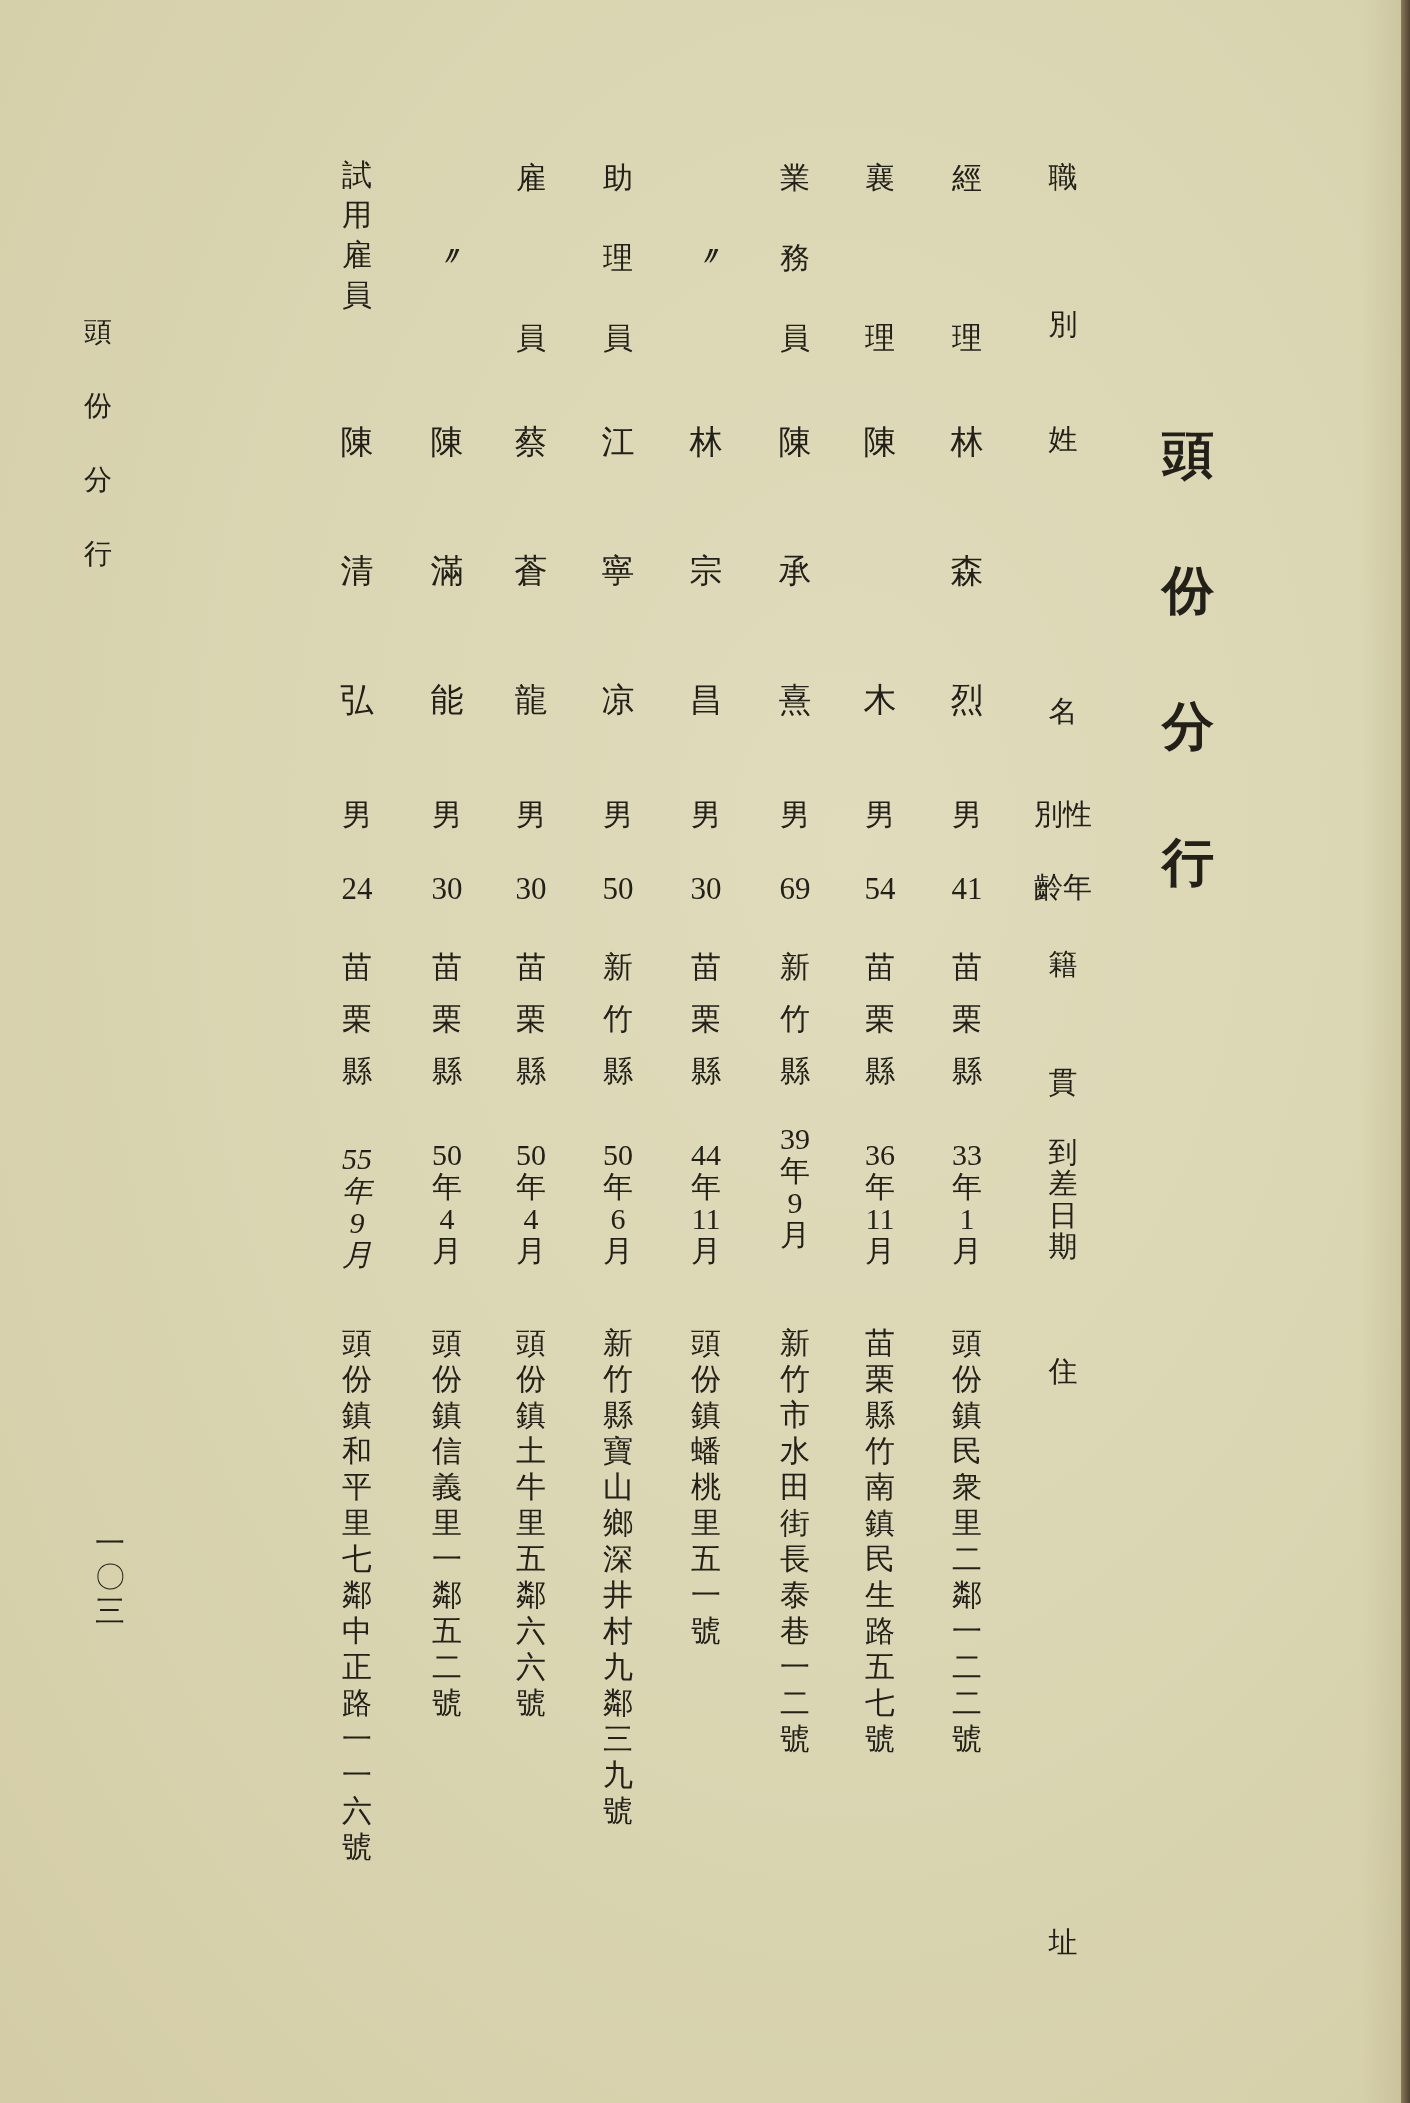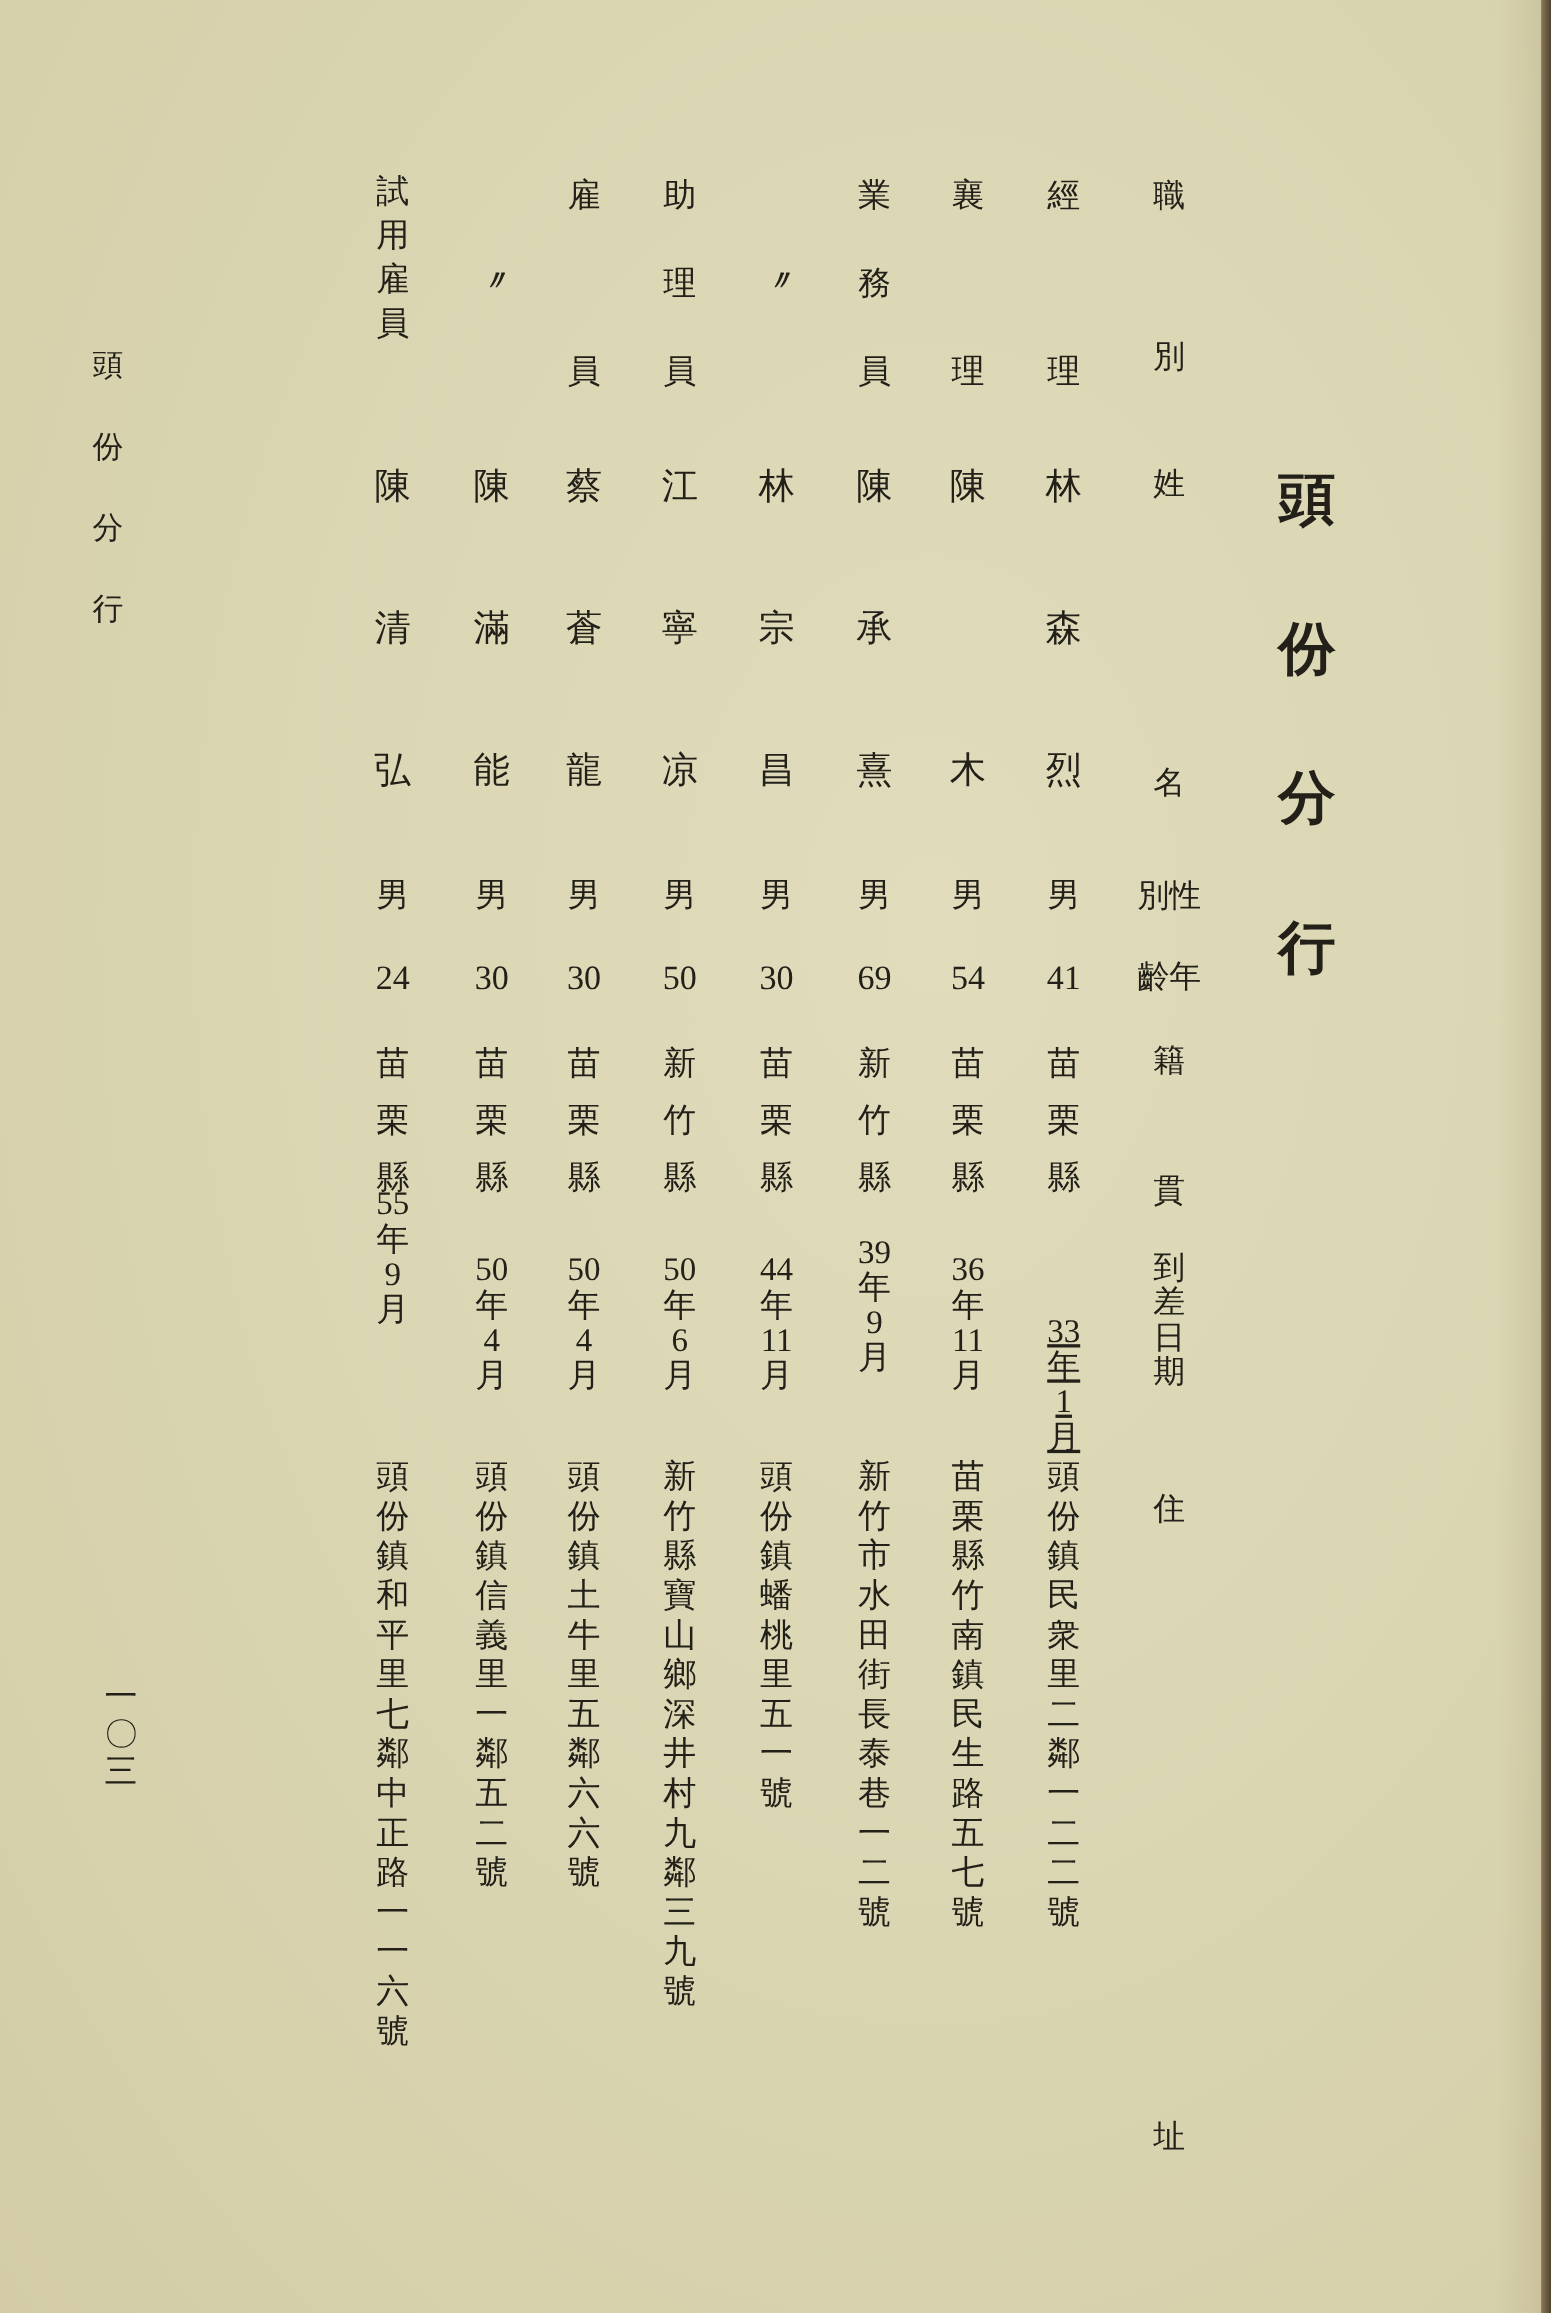--- a/index.html
+++ b/index.html
@@ -112,21 +112,21 @@
         <span class="ch">男</span>
       </div>
       <div class="cell vcol age" style="left: 967px; top: 873px; justify-content: flex-end;">
         <span class="ch">41</span>
       </div>
       <div class="cell vcol origin" style="left: 967px; top: 952px;">
         <span class="ch">苗</span>
         <span class="ch">栗</span>
         <span class="ch">縣</span>
       </div>
-      <div class="cell vcol date" style="left: 967px; top: 1196px; text-decoration: underline;">
+      <div class="cell vcol date" style="left: 967px; top: 1140px;">
         <span class="ch">33</span>
         <span class="ch">年</span>
         <span class="ch">1</span>
         <span class="ch">月</span>
       </div>
       <div class="cell vcol addr" style="left: 967px; top: 1328px;">
         <span class="ch">頭</span>
         <span class="ch">份</span>
         <span class="ch">鎮</span>
         <span class="ch">民</span>
@@ -411,21 +411,21 @@
         <span class="ch">男</span>
       </div>
       <div class="cell vcol age" style="left: 357px; top: 873px;">
         <span class="ch">24</span>
       </div>
       <div class="cell vcol origin" style="left: 357px; top: 952px;">
         <span class="ch">苗</span>
         <span class="ch">栗</span>
         <span class="ch">縣</span>
       </div>
-      <div class="cell vcol date" style="left: 357px; top: 1080px;">
+      <div class="cell vcol date" style="left: 357px; top: 1144px; font-style: italic;">
         <span class="ch">55</span>
         <span class="ch">年</span>
         <span class="ch">9</span>
         <span class="ch">月</span>
       </div>
       <div class="cell vcol addr" style="left: 357px; top: 1328px;">
         <span class="ch">頭</span>
         <span class="ch">份</span>
         <span class="ch">鎮</span>
         <span class="ch">和</span>

